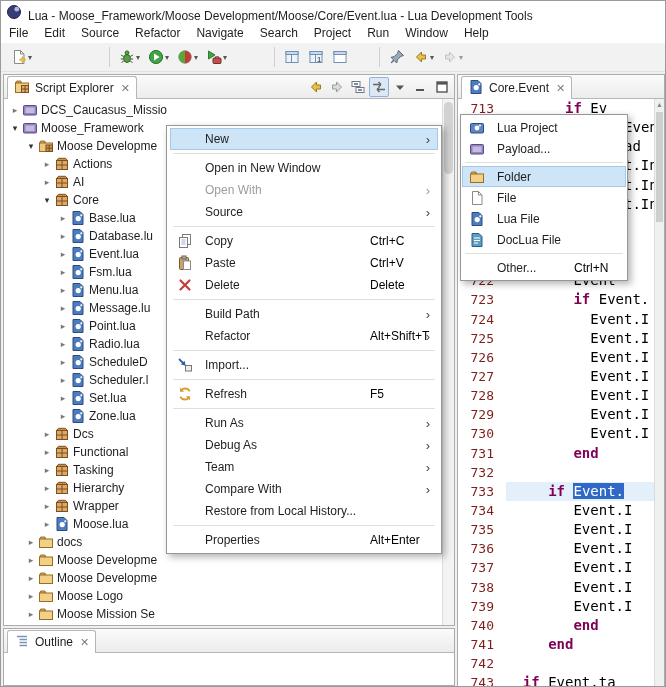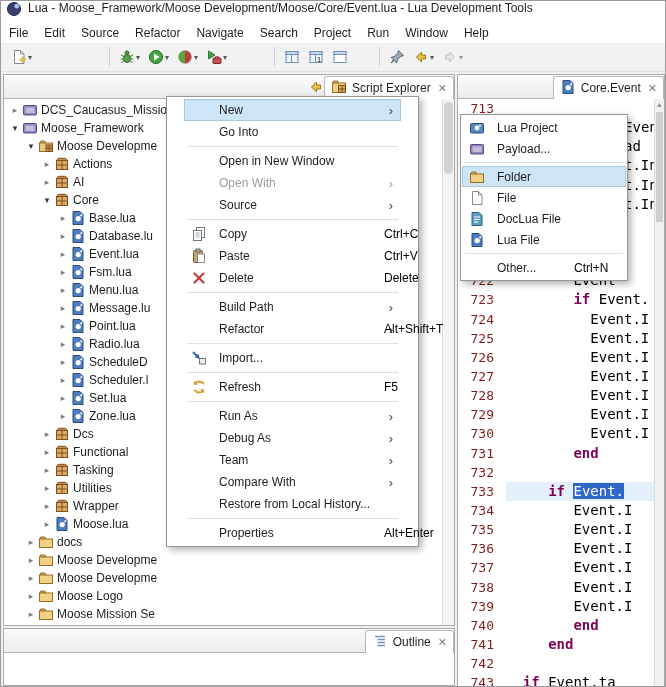--- a/index.html
+++ b/index.html
@@ -1,39 +1,39 @@
 <!DOCTYPE html>
 <html><head>
 <meta charset="utf-8">
 <style>
   *{margin:0;padding:0;box-sizing:border-box;}
   html,body{background:#ffffff;}
   body{font-family:"Liberation Sans","DejaVu Sans",sans-serif;font-size:12px;color:#1e1e1e;}
   .window{position:relative;width:666px;height:687px;background:#f0f0f0;border:1px solid #9a9a9a;overflow:hidden;}
 
   
-  .titlebar{height:22px;background:#fff;display:flex;align-items:flex-start;gap:6px;padding-left:5px;}
+  .titlebar{height:22px;background:#fff;display:flex;align-items:flex-end;gap:6px;padding-left:5px;}
   .menubar{height:20px;background:#fff;display:flex;align-items:center;}
   .menu-item{padding:2px 8px;cursor:default;}
   .toolbar{height:29px;background:#f2f2f2;border-bottom:1px solid #e2e2e2;display:flex;align-items:center;padding-left:6px;}
   .tgroup{display:flex;align-items:center;}
   .tg1{margin-left:68px;}
   .tg2{margin-left:38px;}
   .tg3{margin-left:22px;}
   .tsep{width:1px;height:20px;background:#d0d0d0;margin:0 5px;}
   .tbtn{height:24px;display:flex;align-items:center;padding:1px 3px;border:1px solid transparent;border-radius:2px;}
   .tbtn .dd{font-size:8px;color:#555;margin-left:1px;}
   .tbtn.dis{opacity:.55;}
 
   
   .panel{position:absolute;background:#fff;border:1px solid #acacac;}
   .explorer{left:2px;top:73px;width:452px;height:552px;}
   .outline{left:2px;top:627px;width:452px;height:58px;}
   .editor-col{left:456px;top:73px;width:208px;height:613px;}
-  .panel-tabs{height:24px;background:linear-gradient(#fbfbfb,#ececec);border-bottom:1px solid #b6b6b6;display:flex;position:relative;justify-content:flex-end;}
+  .panel-tabs{height:24px;background:linear-gradient(#fbfbfb,#ececec);border-bottom:1px solid #b6b6b6;display:flex;position:relative;}
   .tab{display:flex;align-items:center;gap:5px;background:#fff;border:1px solid #b6b6b6;border-bottom:none;border-radius:3px 3px 0 0;margin:1px 0 0 3px;padding:0 6px;height:23px;position:relative;z-index:1;}
   .tab .close{color:#7c7c7c;font-size:11px;margin-left:2px;cursor:default;}
   .panel-toolbar{position:absolute;right:2px;top:2px;display:flex;align-items:center;gap:1px;}
   .ptbtn{width:20px;height:20px;display:flex;align-items:center;justify-content:center;border:1px solid transparent;border-radius:2px;}
   .ptbtn.pressed{background:#dce8f5;border-color:#8fb2d8;}
 
   
   .tree{position:absolute;left:0;top:24px;right:12px;bottom:0;overflow:hidden;padding-top:2px;background:#fff;}
   .tree-row{height:18px;display:flex;align-items:center;white-space:nowrap;}
   .tree-arrow{width:14px;text-align:center;font-size:9px;color:#7a7a7a;flex:none;}
@@ -51,21 +51,21 @@
   .ltext{flex:1;font-size:14px;color:#000;}
   .code-line.current .ltext{background:#e3effb;}
   .seg-k{color:#7f0055;font-weight:bold;}
   .seg-p{color:#000;}
   .seg-s{background:#3068c8;color:#fff;}
   .editor-scrollbar{position:absolute;right:0;top:24px;bottom:0;width:10px;background:#f0f0f0;border-left:1px solid #dcdcdc;}
   .editor-scrollbar .up{height:12px;text-align:center;font-size:7px;color:#888;line-height:12px;}
   .editor-scrollbar .thumb{margin:1px;height:110px;background:#cfcfcf;}
 
   
-  .context-menu{position:absolute;left:165px;top:95px;width:253px;background:#fff;border:1px solid #979797;box-shadow:3px 3px 7px rgba(0,0,0,.3);padding:2px 17px;z-index:20;}
+  .context-menu{position:absolute;left:165px;top:124px;width:276px;background:#fff;border:1px solid #979797;box-shadow:3px 3px 7px rgba(0,0,0,.3);padding:2px 3px;z-index:20;}
   .menu-row{height:22px;display:flex;align-items:center;position:relative;padding-left:7px;}
   .menu-row .mi{width:24px;flex:none;display:flex;align-items:center;}
   .menu-row .ml{padding-left:4px;}
   .menu-row .ms{position:absolute;left:200px;color:#000000;}
   .menu-row .subarrow{position:absolute;right:8px;color:#444;font-size:13px;}
   .menu-row.hl{background:#cde5f7;box-shadow:inset 0 0 0 1px #a3c8e8;}
   .menu-row.disabled .ml,.menu-row.disabled .subarrow{color:#9d9d9d;}
   .menu-sep{height:1px;background:#dfdfdf;margin:3px 3px;}
   .submenu{position:absolute;left:459px;top:113px;width:168px;background:#fff;border:1px solid #979797;box-shadow:3px 3px 7px rgba(0,0,0,.3);padding:2px 1px;z-index:21;}
   .submenu .menu-row{height:21px;}
@@ -518,21 +518,21 @@
           <span class="tree-arrow collapsed">▸</span>
           <span class="tree-icon">
             <span style="display:flex;align-items:center">
               <svg width="16" height="16" viewBox="0 0 16 16">
                 <path d="M2.5 4.5l2-2.2h7l2 2.2z" fill="#c89052" stroke="#7c4f1d"></path>
                 <rect x="2.5" y="4.5" width="11" height="9" fill="#dca968" stroke="#7c4f1d"></rect>
                 <path d="M2.5 9h11M8 4.5v9" stroke="#7c4f1d"></path>
               </svg>
             </span>
           </span>
-          <span class="tree-label">Utilities</span>
+          <span class="tree-label">Hierarchy</span>
         </div>
         <div class="tree-row" style="padding-left:36px">
           <span class="tree-arrow collapsed">▸</span>
           <span class="tree-icon">
             <span style="display:flex;align-items:center">
               <svg width="16" height="16" viewBox="0 0 16 16">
                 <path d="M2.5 4.5l2-2.2h7l2 2.2z" fill="#c89052" stroke="#7c4f1d"></path>
                 <rect x="2.5" y="4.5" width="11" height="9" fill="#dca968" stroke="#7c4f1d"></rect>
                 <path d="M2.5 9h11M8 4.5v9" stroke="#7c4f1d"></path>
               </svg>
@@ -637,21 +637,21 @@
         <span id="editor-tab-icon"><svg width="16" height="16" viewBox="0 0 16 16">
               <path d="M3 1.5h7l3 3v10H3z" fill="#4d7dbf" stroke="#2b4d7e"></path>
               <circle cx="8.2" cy="8.6" r="2.6" fill="#fff"></circle>
               <circle cx="11.3" cy="5.3" r="1.1" fill="#fff"></circle>
             </svg></span>
         <span>Core.Event</span>
         <span class="close">✕</span>
       </div>
     </div>
     <div class="editor-body" id="editor">
-        <div class="code-line"><span class="lnum">713</span></div>
+        <div class="code-line"><span class="lnum">713</span><span class="ltext"><span class="seg-p">       </span><span class="seg-k">if</span><span class="seg-p"> Ev</span></span></div>
         <div class="code-line"><span class="lnum">714</span><span class="ltext"><span class="seg-p">        </span><span class="seg-k">local</span><span class="seg-p"> Event</span></span></div>
         <div class="code-line"><span class="lnum">715</span><span class="ltext"><span class="seg-p">         Payload</span></span></div>
         <div class="code-line"><span class="lnum">716</span><span class="ltext"><span class="seg-p">          Event.Ini</span></span></div>
         <div class="code-line"><span class="lnum">717</span><span class="ltext"><span class="seg-p">          Event.Ini</span></span></div>
         <div class="code-line"><span class="lnum">718</span><span class="ltext"><span class="seg-p">          Event.Ini</span></span></div>
         <div class="code-line"><span class="lnum">719</span><span class="ltext"><span class="seg-p">        </span><span class="seg-k">end</span></span></div>
         <div class="code-line"><span class="lnum">720</span><span class="ltext"><span class="seg-p"></span></span></div>
         <div class="code-line"><span class="lnum">721</span><span class="ltext"><span class="seg-p">      </span><span class="seg-k">if</span><span class="seg-p"> Event</span></span></div>
         <div class="code-line"><span class="lnum">722</span><span class="ltext"><span class="seg-p">        Event</span></span></div>
         <div class="code-line"><span class="lnum">723</span><span class="ltext"><span class="seg-p">        </span><span class="seg-k">if</span><span class="seg-p"> Event.</span></span></div>
@@ -681,24 +681,20 @@
       <div class="thumb"></div>
     </div>
   </div>
 
   <div class="context-menu" id="context-menu">
       <div class="menu-row hl">
         <span class="mi"></span>
         <span class="ml">New</span>
         <span class="subarrow">›</span>
       </div>
-      <div class="menu-row">
-        <span class="mi"></span>
-        <span class="ml">Go Into</span>
-      </div>
       <div class="menu-sep"></div>
       <div class="menu-row">
         <span class="mi"></span>
         <span class="ml">Open in New Window</span>
       </div>
       <div class="menu-row disabled">
         <span class="mi"></span>
         <span class="ml">Open With</span>
         <span class="subarrow">›</span>
       </div>
@@ -861,39 +857,39 @@
               <path d="M9.5 1.5V5H13" fill="none" stroke="#8a8a8a"></path>
             </svg>
           </span>
         </span>
         <span class="ml">File</span>
       </div>
       <div class="menu-row">
         <span class="mi">
           <span style="display:flex;align-items:center">
             <svg width="16" height="16" viewBox="0 0 16 16">
-              <path d="M3 1.5h7l3 3v10H3z" fill="#5f9ec4" stroke="#2b5d7e"></path>
-              <path d="M5 6h6M5 8.5h6M5 11h4" stroke="#fff" stroke-width="1.2"></path>
-            </svg>
-          </span>
-        </span>
-        <span class="ml">DocLua File</span>
-      </div>
-      <div class="menu-row">
-        <span class="mi">
-          <span style="display:flex;align-items:center">
-            <svg width="16" height="16" viewBox="0 0 16 16">
               <path d="M3 1.5h7l3 3v10H3z" fill="#4d7dbf" stroke="#2b4d7e"></path>
               <circle cx="8.2" cy="8.6" r="2.6" fill="#fff"></circle>
               <circle cx="11.3" cy="5.3" r="1.1" fill="#fff"></circle>
             </svg>
           </span>
         </span>
         <span class="ml">Lua File</span>
       </div>
+      <div class="menu-row">
+        <span class="mi">
+          <span style="display:flex;align-items:center">
+            <svg width="16" height="16" viewBox="0 0 16 16">
+              <path d="M3 1.5h7l3 3v10H3z" fill="#5f9ec4" stroke="#2b5d7e"></path>
+              <path d="M5 6h6M5 8.5h6M5 11h4" stroke="#fff" stroke-width="1.2"></path>
+            </svg>
+          </span>
+        </span>
+        <span class="ml">DocLua File</span>
+      </div>
       <div class="menu-sep"></div>
       <div class="menu-row">
         <span class="mi"></span>
         <span class="ml">Other...</span>
         <span class="ms">Ctrl+N</span>
       </div>
     </div>
 
 </div>
 

